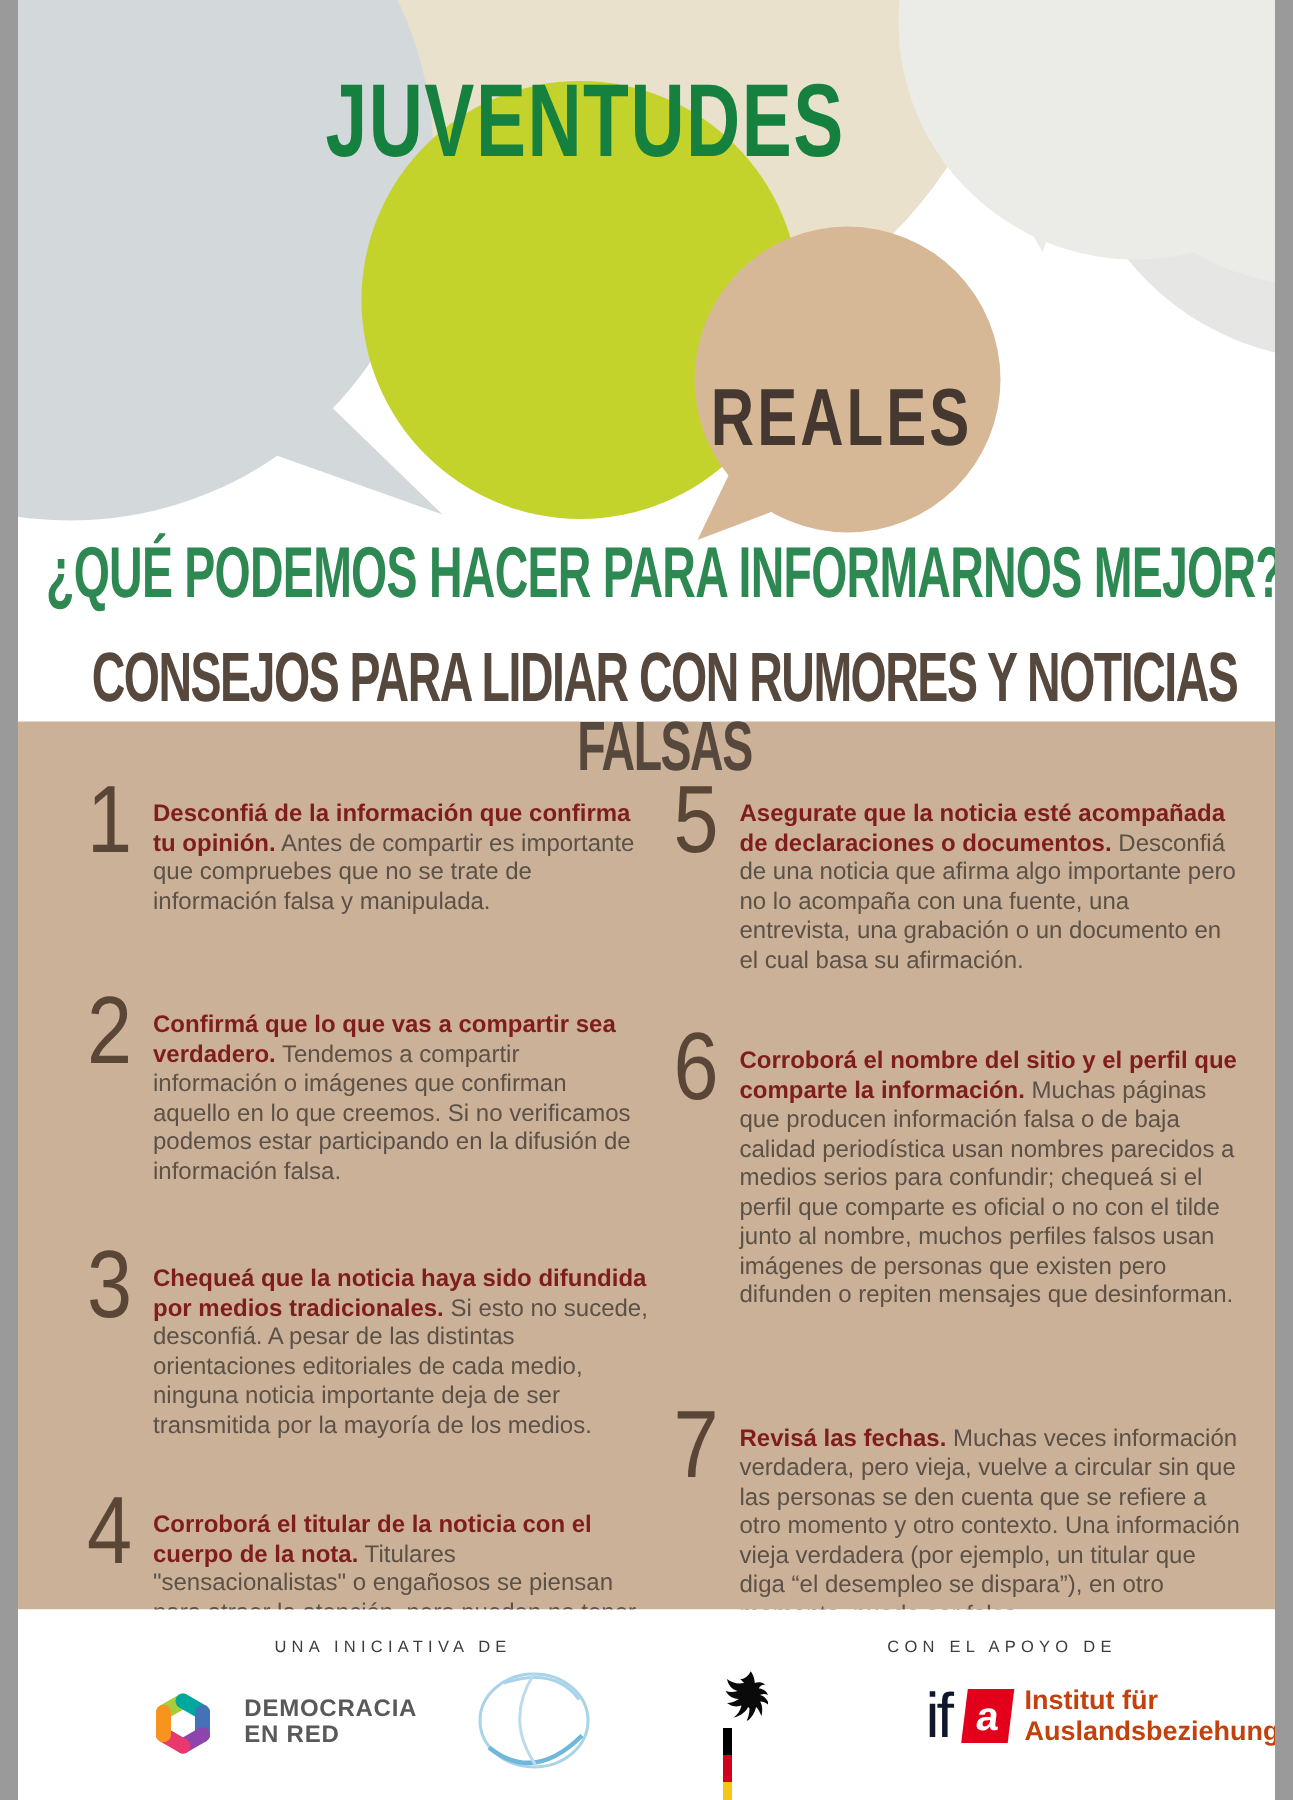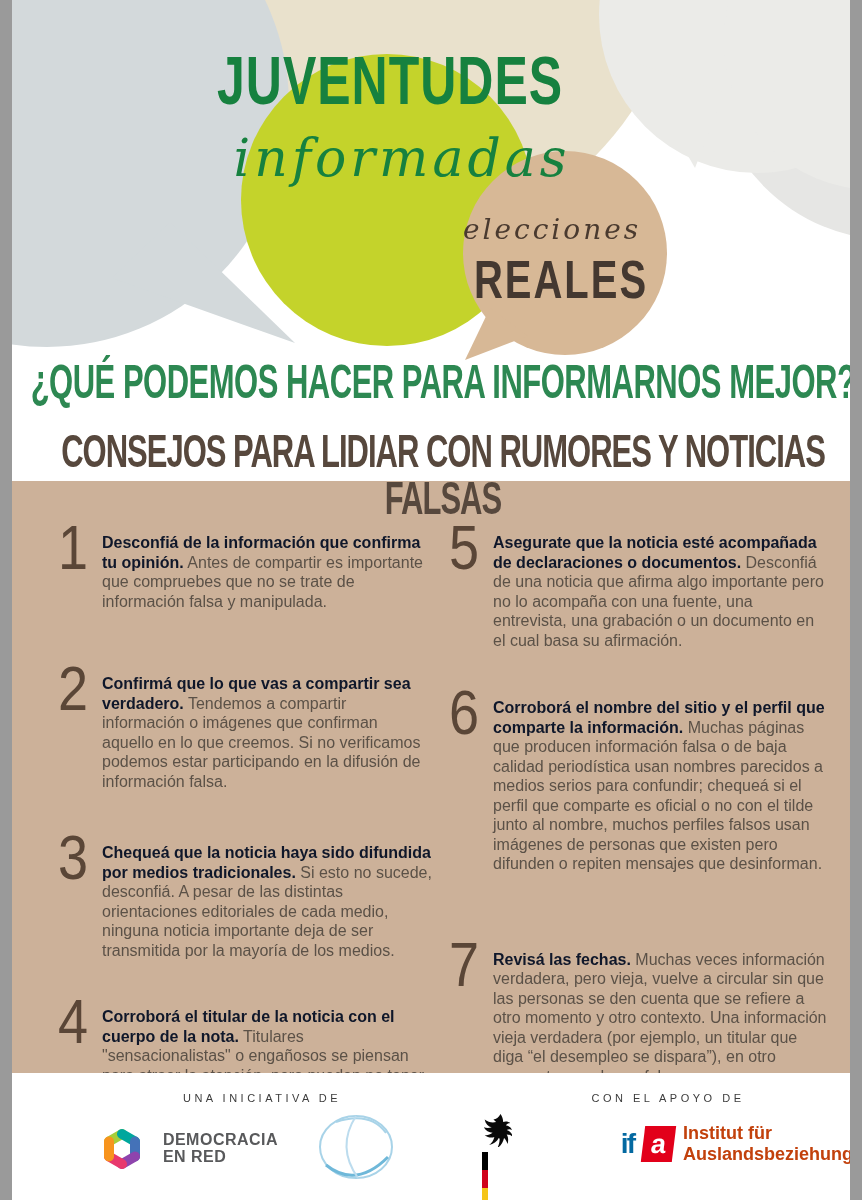--- a/index.html
+++ b/index.html
@@ -29,21 +29,21 @@
 
   
   .content{position:absolute;top:481px;left:0;width:862px;height:592px;background:#ccb199;z-index:1;}
   .col{position:absolute;top:36px;}
   .col-left{left:46px;width:374px;}
   .col-right{left:437px;width:378px;}
   .tip{display:flex;}
   .tip-num{flex:0 0 44px;font-size:54px;line-height:0.95;color:#5a4637;
            transform:scaleY(1.18);transform-origin:top left;font-weight:400;}
   .tip-text{font-size:16px;line-height:1.22;color:#5b5147;}
-  .tip-lead{font-weight:bold;color:#0f172a;}
+  .tip-lead{font-weight:bold;color:#7f1d1d;}
   #tip2{margin-top:31px}#tip3{margin-top:20px}#tip4{margin-top:15px}
   #tip6{margin-top:16px}#tip7{margin-top:44px}
 
   
   .footer{position:absolute;top:1073px;left:0;width:862px;height:127px;background:#fff;z-index:1;}
   .f-label{position:absolute;top:19px;font-size:11px;letter-spacing:3.5px;color:#3c3c3c;text-align:center;}
   .f-label.init{left:40px;width:420px;}
   .f-label.sup{left:456px;width:400px;}
   .logos-left{position:absolute;top:40px;left:30px;width:430px;display:flex;align-items:center;
               justify-content:center;gap:20px;}
@@ -61,21 +61,21 @@
              font-family:"Liberation Serif",serif;font-size:31px;color:#1d4d7c;letter-spacing:1px;}
 
   .lg-ffo{display:flex;align-items:flex-start;gap:7px;flex-direction:column;}
   .ffo-text{font-size:14px;color:#222;margin-top:8px;}
   .flag-bar{width:6px;height:58px;display:flex;flex-direction:column;margin-top:-2px;}
   .flag-bar .b1{flex:1;background:#000;}
   .flag-bar .b2{flex:1;background:#d0021b;}
   .flag-bar .b3{flex:1.2;background:#f5c518;}
 
   .lg-ifa{display:flex;align-items:center;gap:9px;margin-top:10px;}
-  .ifa-if{font-size:28px;font-weight:bold;color:#0369a1;line-height:0.75;letter-spacing:-2px;}
+  .ifa-if{font-size:42px;font-weight:normal;color:#0f172a;line-height:0.75;letter-spacing:-2px;}
   .ifa-box{width:31px;height:36px;background:#e2001a;transform:skewX(-7deg);
            display:flex;align-items:center;justify-content:center;}
   .ifa-a{color:#fff;font-size:27px;font-weight:bold;}
   .ifa-text{font-size:18px;font-weight:bold;color:#c2410c;line-height:1.15;}
 </style>
 </head>
 <body>
 
 <div class="poster">
 
@@ -94,22 +94,20 @@
       <polygon points="158,222 283,343 100,278"></polygon>
     </g>
     <circle cx="375" cy="200" r="146" fill="#c4d32b"></circle>
     <g fill="#d7b896">
       <circle cx="553" cy="253" r="102"></circle>
       <polygon points="478,308 453,360 516,336"></polygon>
     </g>
   </svg>
 
   <div class="bubble-word w-juventudes">JUVENTUDES</div>
-  <div class="bubble-word w-informadas">informadas</div>
-  <div class="bubble-word w-elecciones">elecciones</div>
   <div class="bubble-word w-reales">REALES</div>
 
   <div class="main-title">¿QUÉ PODEMOS HACER PARA INFORMARNOS MEJOR?</div>
   <div class="sub-title">CONSEJOS PARA LIDIAR CON RUMORES Y NOTICIAS FALSAS</div>
 
   <div class="content">
 
     <div class="col col-left">
       <div class="tip" id="tip1">
         <div class="tip-num">1</div>

